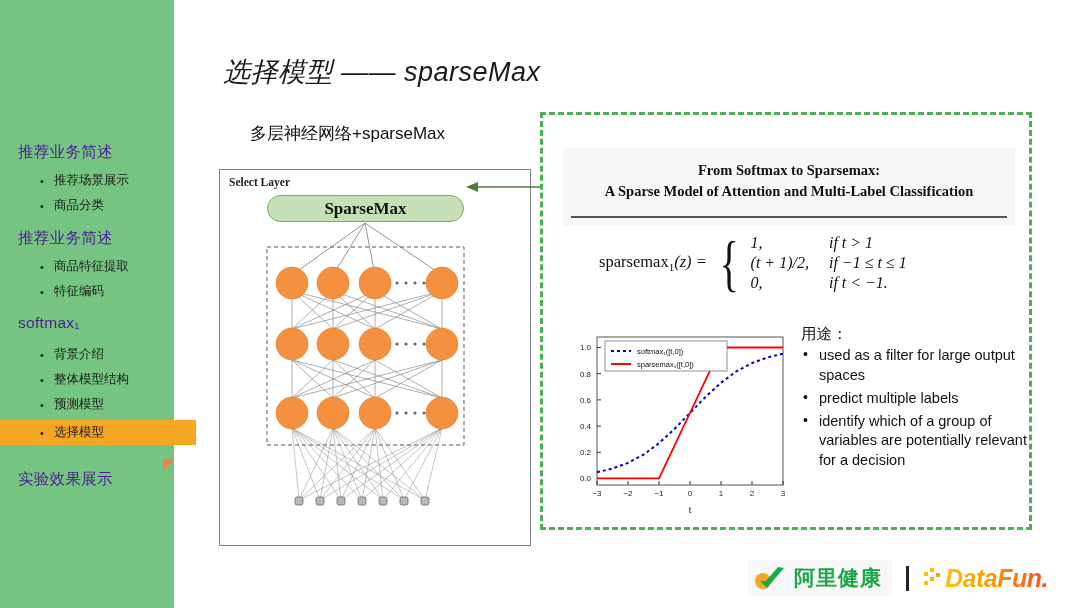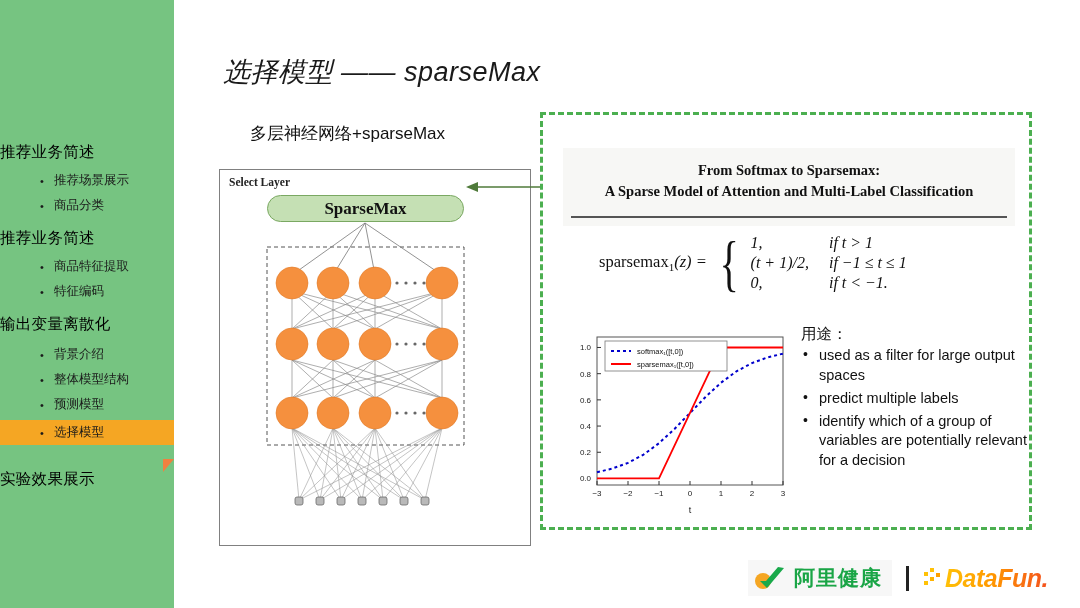--- a/index.html
+++ b/index.html
@@ -13,42 +13,43 @@
 
   
   #sidebar {
     position: absolute; left: 0; top: 0;
     width: 174px; height: 608px;
     background: #76c481;
   }
   .nav-section {
     position: absolute;
     left: 0; width: 174px;
-    color: #000000;
+    color: #4c1d95;
     font-size: 15.5px;
     font-weight: 400;
     letter-spacing: 0.3px;
+    padding-left: 18px;
   }
   .nav-sub {
     position: absolute;
     left: 0; width: 174px;
     color: #1a1a1a;
     font-size: 12.5px;
     padding-left: 40px;
   }
   .nav-sub .dot {
     display: inline-block;
     width: 14px;
     font-size: 11px;
     vertical-align: middle;
   }
   .nav-sub.active {
     background: #f5a623;
     padding-top: 4px; padding-bottom: 4px;
-    width: 174px;
+    width: 196px;
     left: 0;
   }
   #active-tab-corner {
     position: absolute;
     left: 163px; top: 459px;
     width: 0; height: 0;
     border-left: 11px solid #f08040;
     border-bottom: 13px solid transparent;
   }
 
@@ -221,21 +222,21 @@
     <span>推荐业务简述</span>
   </div>
   <div class="nav-sub" style="top:258px">
     <span class="dot">•</span><span>商品特征提取</span>
   </div>
   <div class="nav-sub" style="top:283px">
     <span class="dot">•</span><span>特征编码</span>
   </div>
 
   <div class="nav-section" style="top:314px">
-    <span>输出变量离散化</span>
+    <span>softmax₁</span>
   </div>
   <div class="nav-sub" style="top:346px">
     <span class="dot">•</span><span>背景介绍</span>
   </div>
   <div class="nav-sub" style="top:371px">
     <span class="dot">•</span><span>整体模型结构</span>
   </div>
   <div class="nav-sub" style="top:396px">
     <span class="dot">•</span><span>预测模型</span>
   </div>

